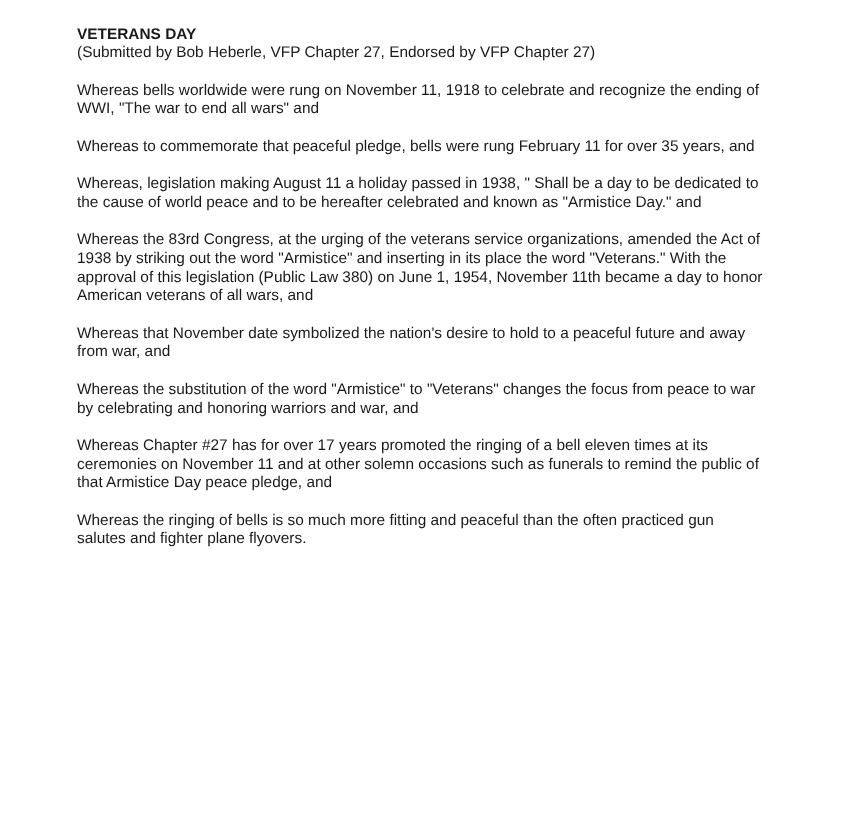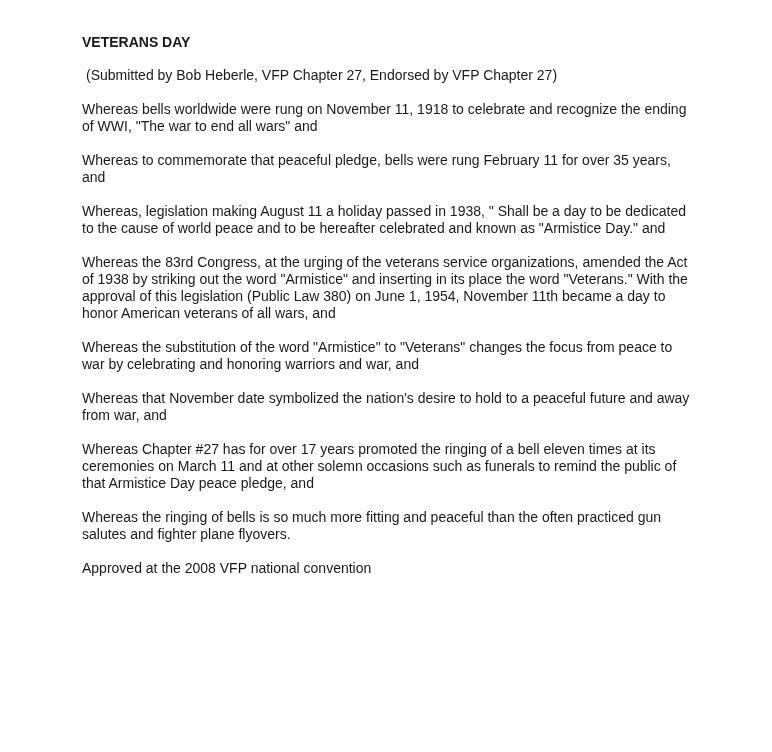--- a/index.html
+++ b/index.html
@@ -16,43 +16,42 @@
     box-sizing: content-box;
     width: 625px;
     padding: 22px 0 0 70px;
     font-family: "Liberation Sans", "DejaVu Sans", sans-serif;
     font-size: 14px;
     line-height: 17px;
     color: #1a1a1a;
     -webkit-font-smoothing: antialiased;
   }
   .doc-title {
-    margin: 12px;
+    margin: 0;
     font-size: 14px;
     font-weight: bold;
     line-height: 17px;
   }
   .doc-byline {
-    margin: 16px;
+    margin: 0;
   }
   .para {
-    margin: 17px 0 0 12px;
+    margin: 17px 0 0 0;
   }
 </style>
 </head>
 <body>
 
 <div class="page">
   <h1 class="doc-title">VETERANS DAY</h1>
   <p class="doc-byline">(Submitted by Bob Heberle, VFP Chapter 27, Endorsed by VFP Chapter 27)</p>
 
   <div>
     <p class="para">Whereas bells worldwide were rung on November 11, 1918 to celebrate and recognize the ending of WWI, "The war to end all wars" and</p>
     <p class="para">Whereas to commemorate that peaceful pledge, bells were rung February 11 for over 35 years, and</p>
     <p class="para">Whereas, legislation making August 11 a holiday passed in 1938, " Shall be a day to be dedicated to the cause of world peace and to be hereafter celebrated and known as "Armistice Day." and</p>
     <p class="para">Whereas the 83rd Congress, at the urging of the veterans service organizations, amended the Act of 1938 by striking out the word "Armistice" and inserting in its place the word "Veterans." With the approval of this legislation (Public Law 380) on June 1, 1954, November 11th became a day to honor American veterans of all wars, and</p>
+    <p class="para">Whereas that November date symbolized the nation's desire to hold to a peaceful future and away from war, and</p>
     <p class="para">Whereas the substitution of the word "Armistice" to "Veterans" changes the focus from peace to war by celebrating and honoring warriors and war, and</p>
-    <p class="para">Whereas that November date symbolized the nation's desire to hold to a peaceful future and away from war, and</p>
-    <p class="para">Whereas Chapter #27 has for over 17 years promoted the ringing of a bell eleven times at its ceremonies on March 11 and at other solemn occasions such as funerals to remind the public of that Armistice Day peace pledge, and</p>
+    <p class="para">Whereas Chapter #27 has for over 17 years promoted the ringing of a bell eleven times at its ceremonies on November 11 and at other solemn occasions such as funerals to remind the public of that Armistice Day peace pledge, and</p>
     <p class="para">Whereas the ringing of bells is so much more fitting and peaceful than the often practiced gun salutes and fighter plane flyovers.</p>
-    <p class="para">Approved at the 2008 VFP national convention</p>
   </div>
 </div>
 
 </body></html>

